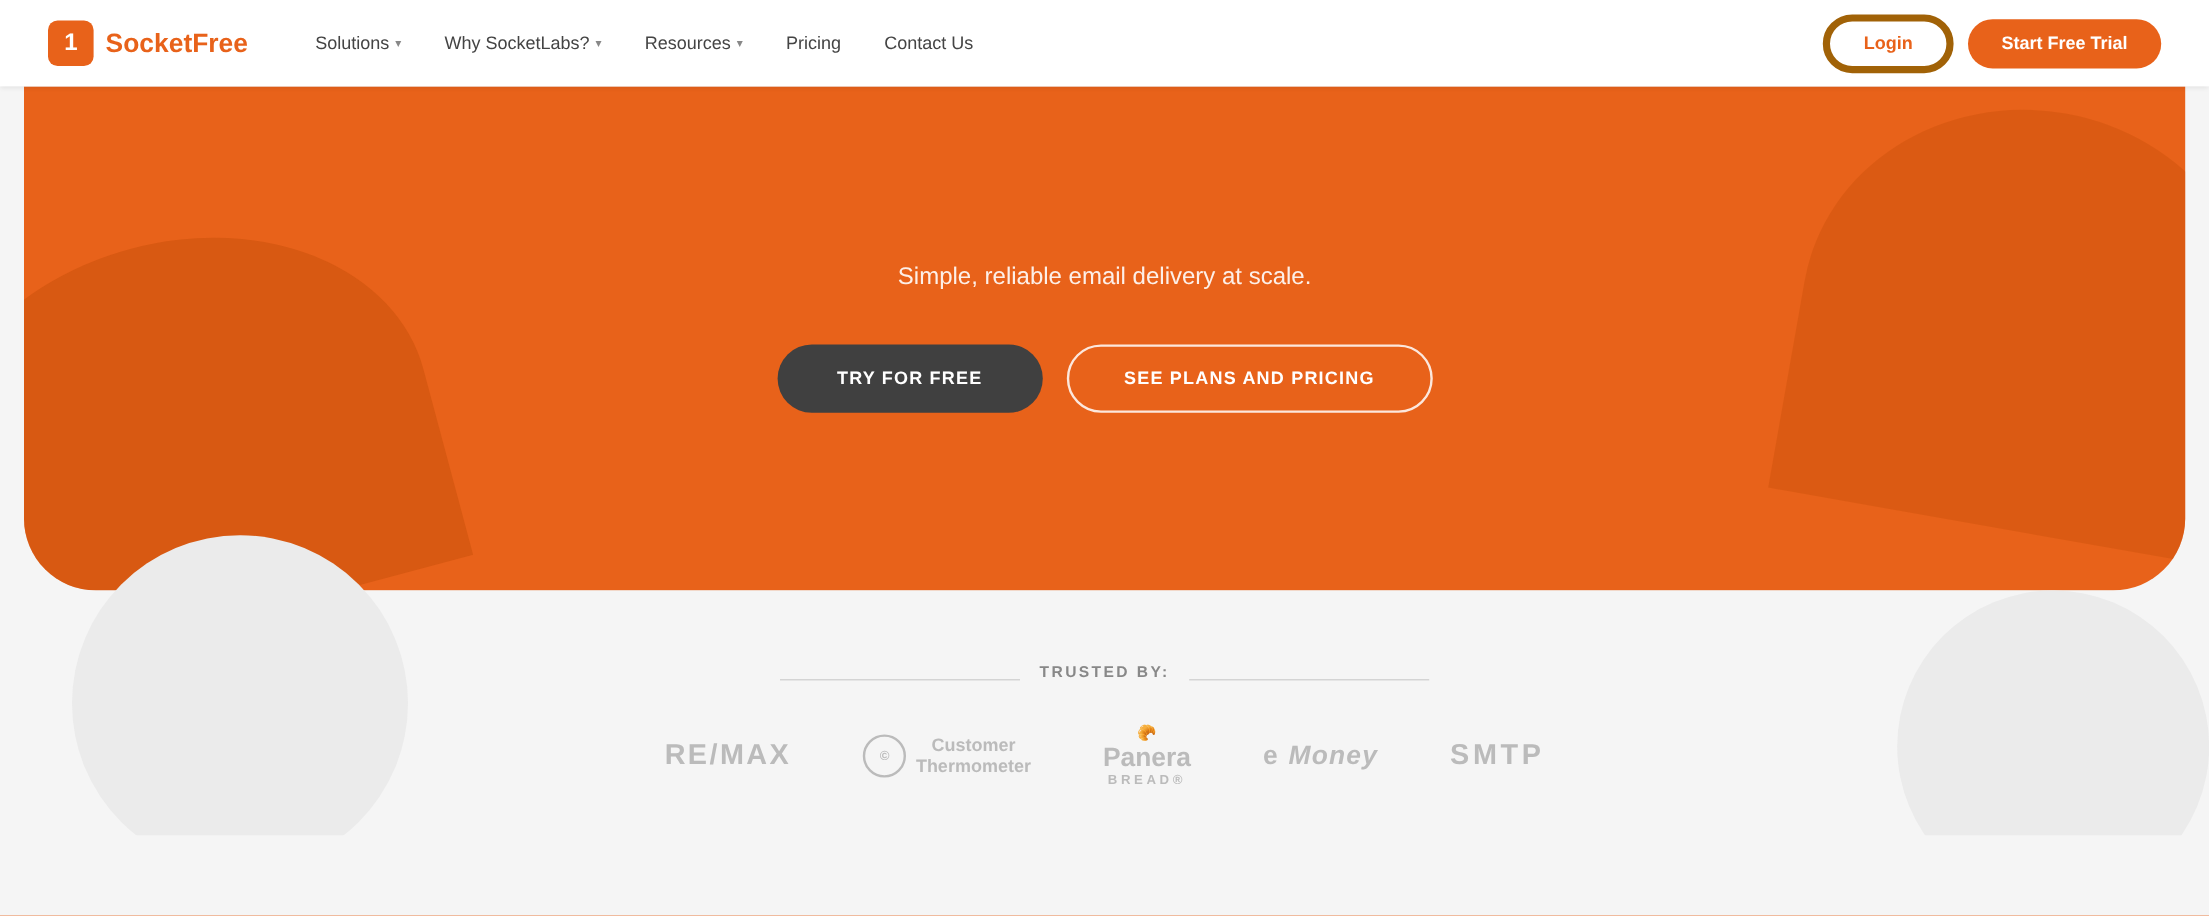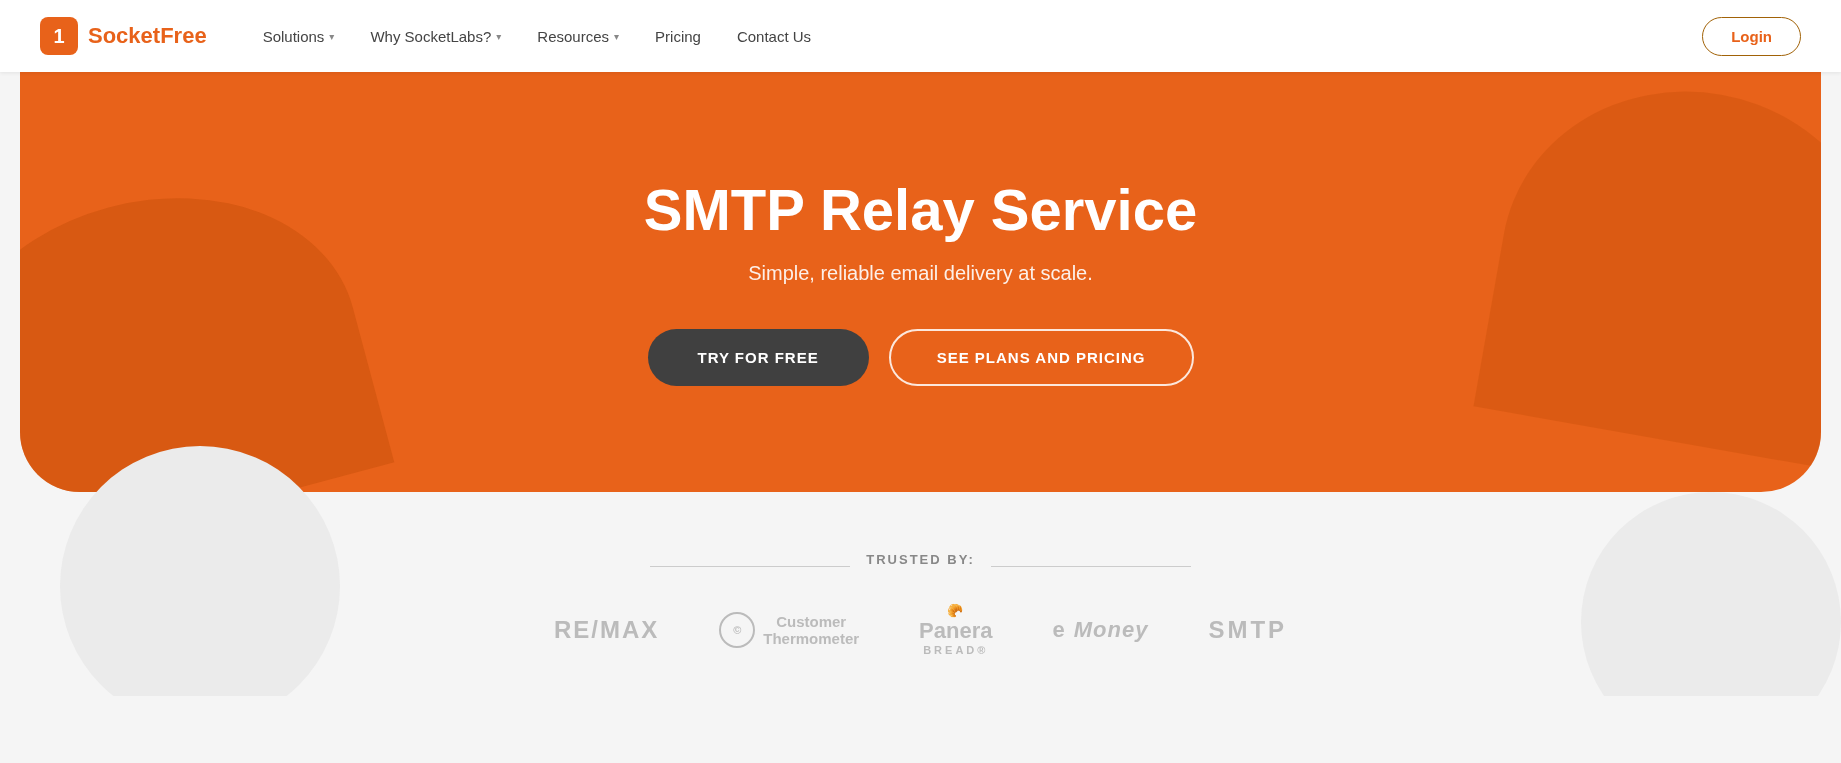--- a/index.html
+++ b/index.html
@@ -65,21 +65,21 @@
       font-size: 10px;
       color: #888;
     }
     .nav-actions {
       display: flex;
       align-items: center;
       gap: 12px;
     }
     .btn-login {
       padding: 10px 28px;
-      border: 1px solid #a16207;
+      border: 6px solid #a16207;
       border-radius: 30px;
       background: #fff;
       color: #e8621a;
       font-size: 15px;
       font-weight: 600;
       cursor: pointer;
     }
     .btn-trial {
       padding: 12px 28px;
       border: none;
@@ -306,26 +306,26 @@
     <div class="nav-item">
       <span>Pricing</span>
     </div>
     <div class="nav-item">
       <span>Contact Us</span>
     </div>
   </div>
 
   <div class="nav-actions">
     <button class="btn-login">Login</button>
+    <button class="btn-trial">Start Free Trial</button>
   </div>
 </nav>
 
 <section class="hero">
   <div class="hero-content">
-    <h1 class="hero-title">SMTP Relay Service</h1>
     <p class="hero-subtitle">Simple, reliable email delivery at scale.</p>
     <div class="hero-buttons">
       <button class="btn-try">TRY FOR FREE</button>
       <button class="btn-plans">SEE PLANS AND PRICING</button>
     </div>
   </div>
 </section>
 
 <section class="trusted-section">
   <div class="bg-circle-left"></div>

